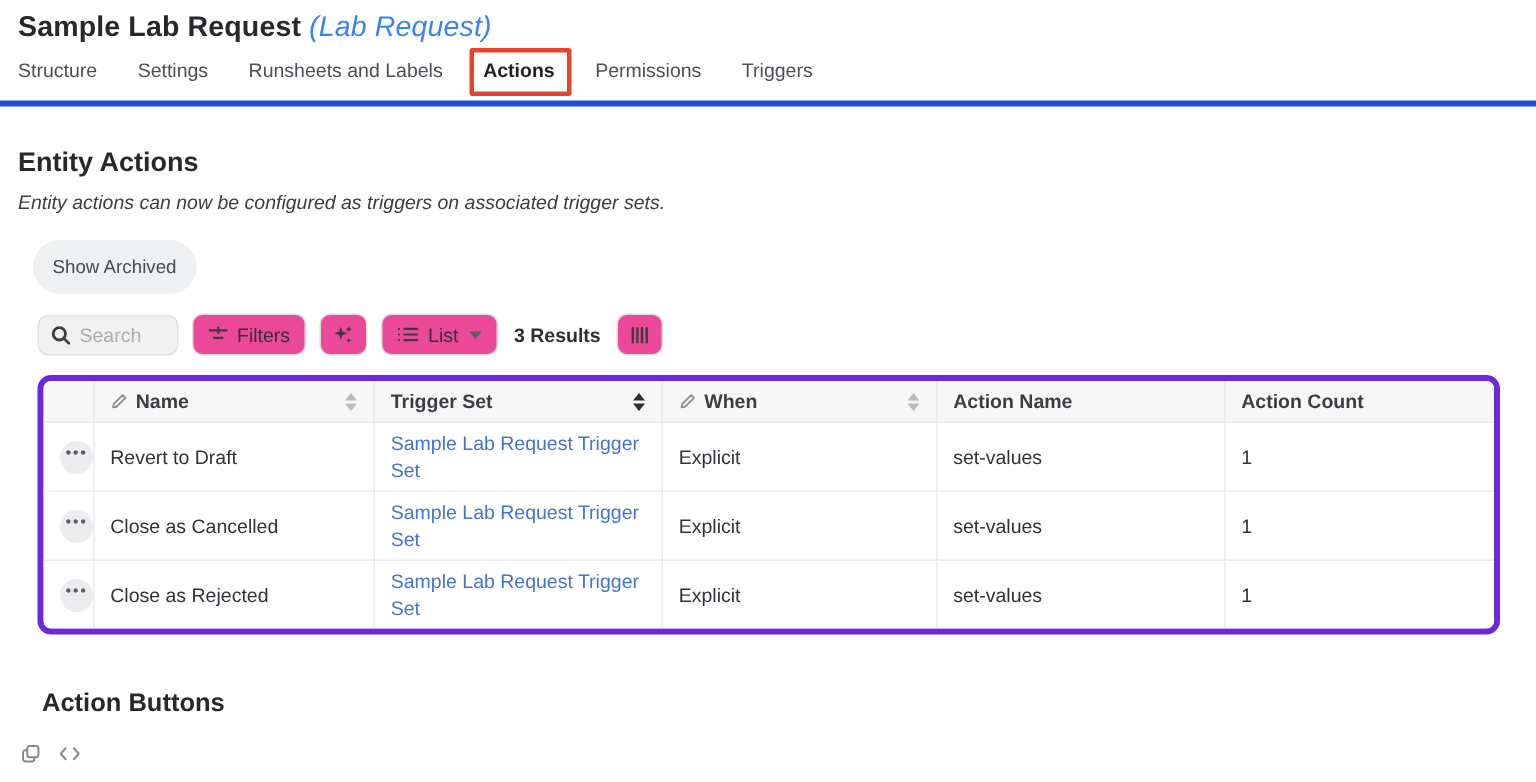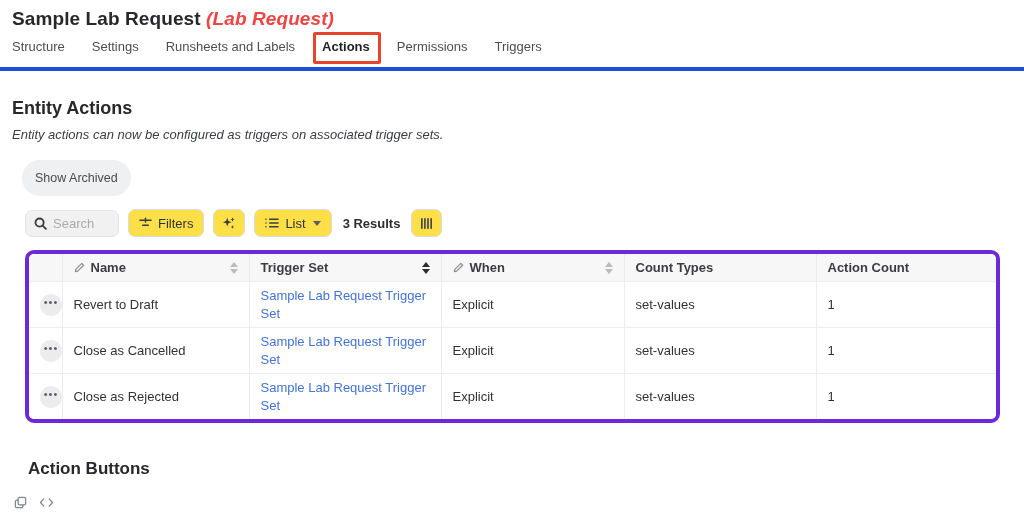--- a/index.html
+++ b/index.html
@@ -9,21 +9,21 @@
     font-family: "Liberation Sans", sans-serif;
     color: #2f3237;
     overflow: hidden;
     position: relative;
   }
   .page { width: 1024px; height: 521px; }
 
   
   .page-header { padding: 8px 12px 0 12px; }
   .page-title { font-size: 19px; font-weight: 700; color: #26282c; letter-spacing: .1px; }
-  .page-title .subtitle { font-style: italic; font-weight: 700; color: #ef4444; }
+  .page-title .subtitle { font-style: italic; font-weight: 400; color: #3b82f6; }
 
   
   .tabs {
     display: flex; align-items: flex-end;
     padding: 14px 12px 0 12px;
     border-bottom: 4px solid #1d4ed8;
     height: 41px;
   }
   .tab {
     font-size: 13px; color: #4c4f54;
@@ -76,21 +76,21 @@
   }
   .search-box input {
     border: none; outline: none; background: transparent;
     font-size: 13px; color: #3a3d42; width: 100%;
     font-family: inherit;
   }
   .search-box input::placeholder { color: #a9abb0; }
   .tb-btn {
     display: flex; align-items: center; gap: 6px;
     height: 28px; padding: 0 10px;
-    background: #fde047;
+    background: #ec4899;
     border: 1px solid #dcdcdf;
     border-radius: 7px;
     font-size: 13px; color: #2f3237;
     cursor: pointer; font-family: inherit;
   }
   .tb-btn.icon-only { padding: 0 8px; }
   .results-count { font-size: 13px; font-weight: 700; color: #2c2e33; margin: 0 2px; }
   .caret-down {
     width: 0; height: 0;
     border-left: 4px solid transparent; border-right: 4px solid transparent;
@@ -316,21 +316,21 @@
               </span>
               <span>When</span>
               <span class="spacer"></span>
               <span class="sort">
                   <span class="up"></span>
                   <span class="down"></span>
                 </span>
             </span>
           </th>
           <th>
-            <span>Count Types</span>
+            <span>Action Name</span>
           </th>
           <th>
             <span>Action Count</span>
           </th>
         </tr>
       </thead>
       <tbody>
         <tr>
           <td>
               <button class="row-menu-btn">•••</button>

